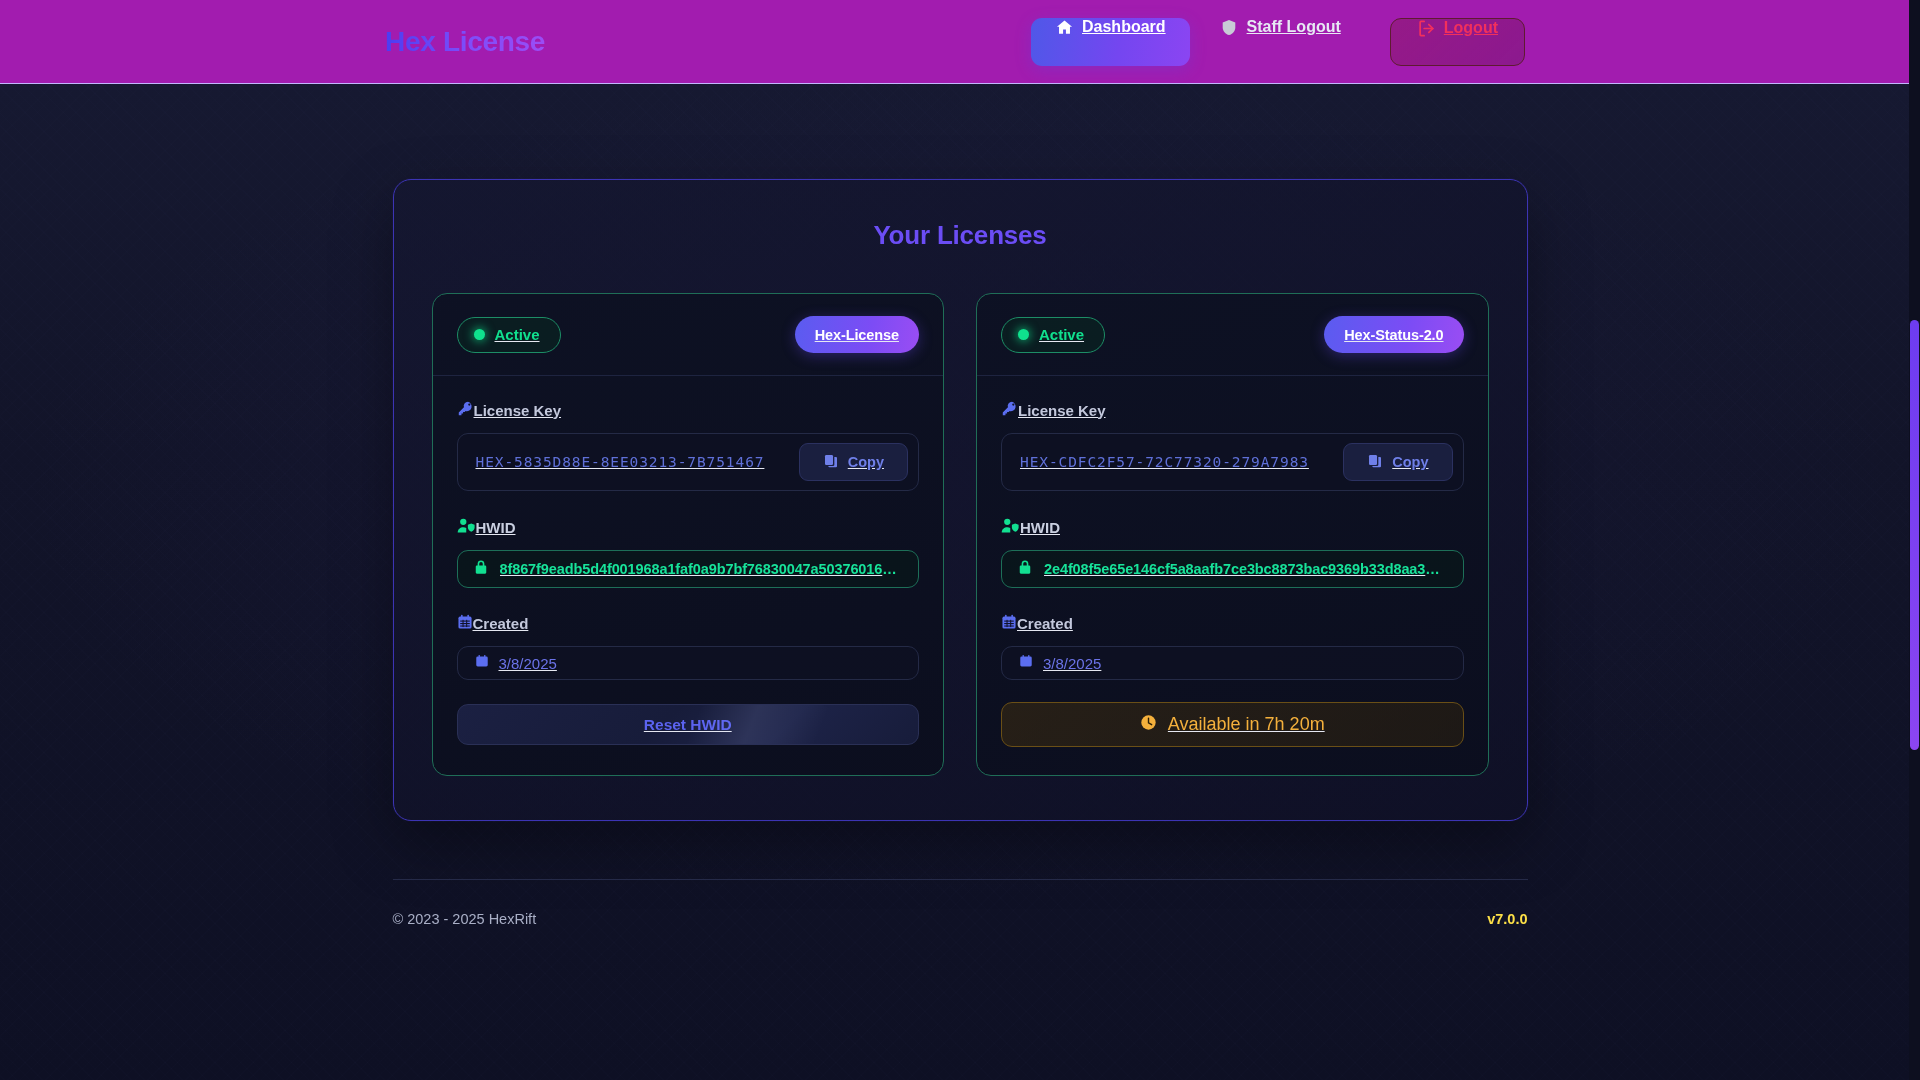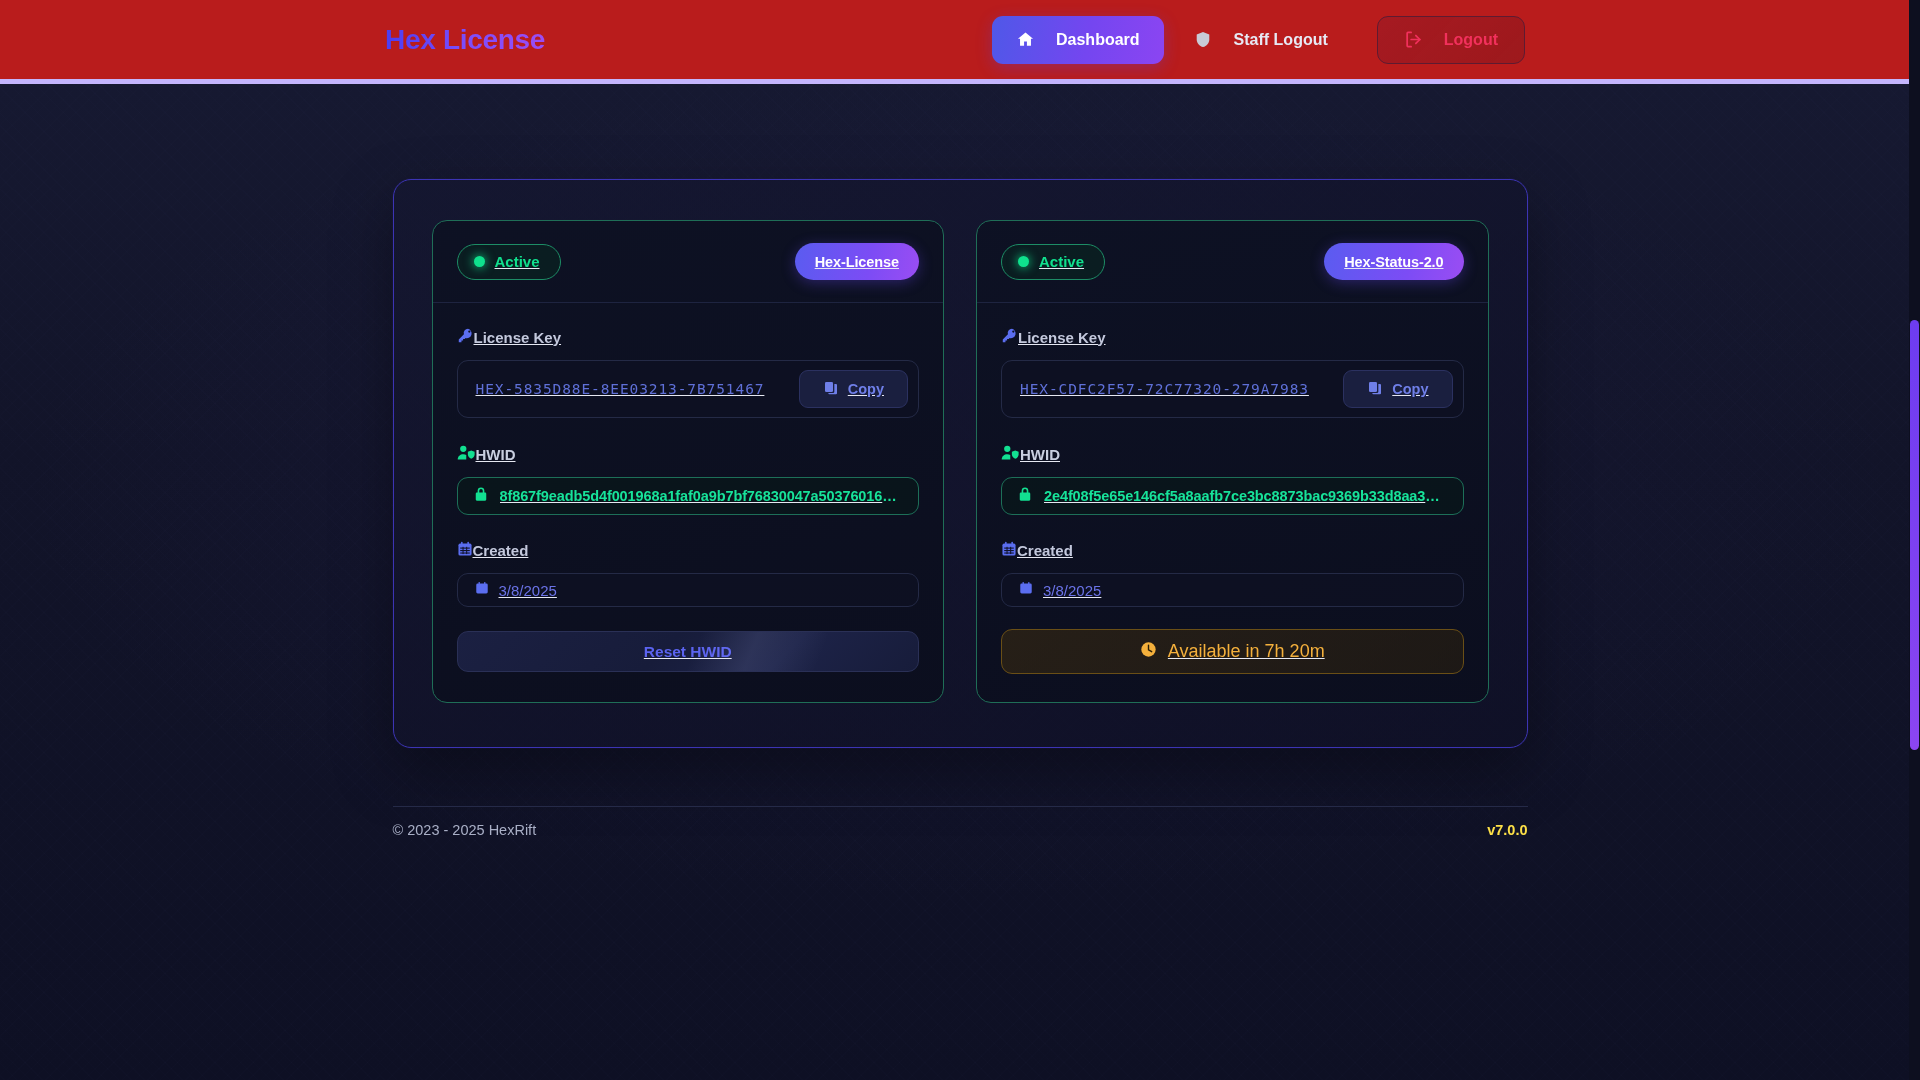--- a/index.html
+++ b/index.html
@@ -42,22 +42,22 @@
     z-index: 2;
     background: radial-gradient(ellipse 70% 55% at 50% 45%, rgba(60,50,140,0.10) 0%, rgba(10,10,25,0.0) 70%);
     pointer-events: none;
   }
 
   .page { position: relative; z-index: 5; width: 1920px; height: 1080px; }
 
   
   .navbar {
     height: 84px;
-    background: #b91c1c;
-    border-bottom: 5px solid #c4b5fd;
+    background: #a21caf;
+    border-bottom: 1px solid #c4b5fd;
     display: flex;
     align-items: center;
     padding: 0 0 0 0;
     position: relative;
   }
   .nav-brand {
     position: absolute;
     left: 385px;
     font-size: 28px;
     font-weight: 700;
@@ -69,29 +69,30 @@
   }
   .nav-actions {
     position: absolute;
     right: 395px;
     display: flex;
     align-items: center;
     gap: 6px;
   }
   .nav-btn {
     display: flex;
-    align-items: center;
-    gap: 21px;
+    align-items: flex-start;
+    gap: 8px;
     height: 48px;
     padding: 0 24px;
     border-radius: 11px;
     font-size: 16px;
     font-weight: 700;
     cursor: pointer;
     white-space: nowrap;
+    text-decoration: underline;
   }
   .nav-btn.primary {
     background: linear-gradient(100deg, #4f58e8 0%, #7446f0 55%, #8b45f2 100%);
     color: #ffffff;
     box-shadow: 0 4px 16px rgba(90,70,230,0.30);
   }
   .nav-btn.ghost { color: #e7e9f4; background: transparent; }
   .nav-btn.danger {
     color: #f2305c;
     background: linear-gradient(135deg, rgba(120,20,45,0.30) 0%, rgba(60,12,28,0.22) 100%);
@@ -294,21 +295,21 @@
     color: #f4b03c;
     font-size: 18px;
     cursor: pointer;
   }
 
   
   .footer-wrap { display: flex; justify-content: center; margin-top: 58px; }
   .footer {
     width: 1135px;
     border-top: 1px solid #252a48;
-    padding-top: 15px;
+    padding-top: 31px;
     display: flex;
     align-items: center;
     justify-content: space-between;
     font-size: 14.5px;
   }
   .footer-left { color: #a9afc6; }
   .footer-right { color: #fde047; font-weight: 700; }
 
   
   .scrollbar-track {
@@ -369,20 +370,21 @@
         </span>
         <span>Logout</span>
       </div>
 
     </div>
   </div>
 
   <div class="main-wrap">
     <div class="panel">
 
+      <div class="panel-title">Your Licenses</div>
 
       <div class="cards">
 
         <div class="lic-card">
 
           <div class="card-head">
             <div class="badge-active">
               <span class="dot"></span>
               <span>Active</span>
             </div>

